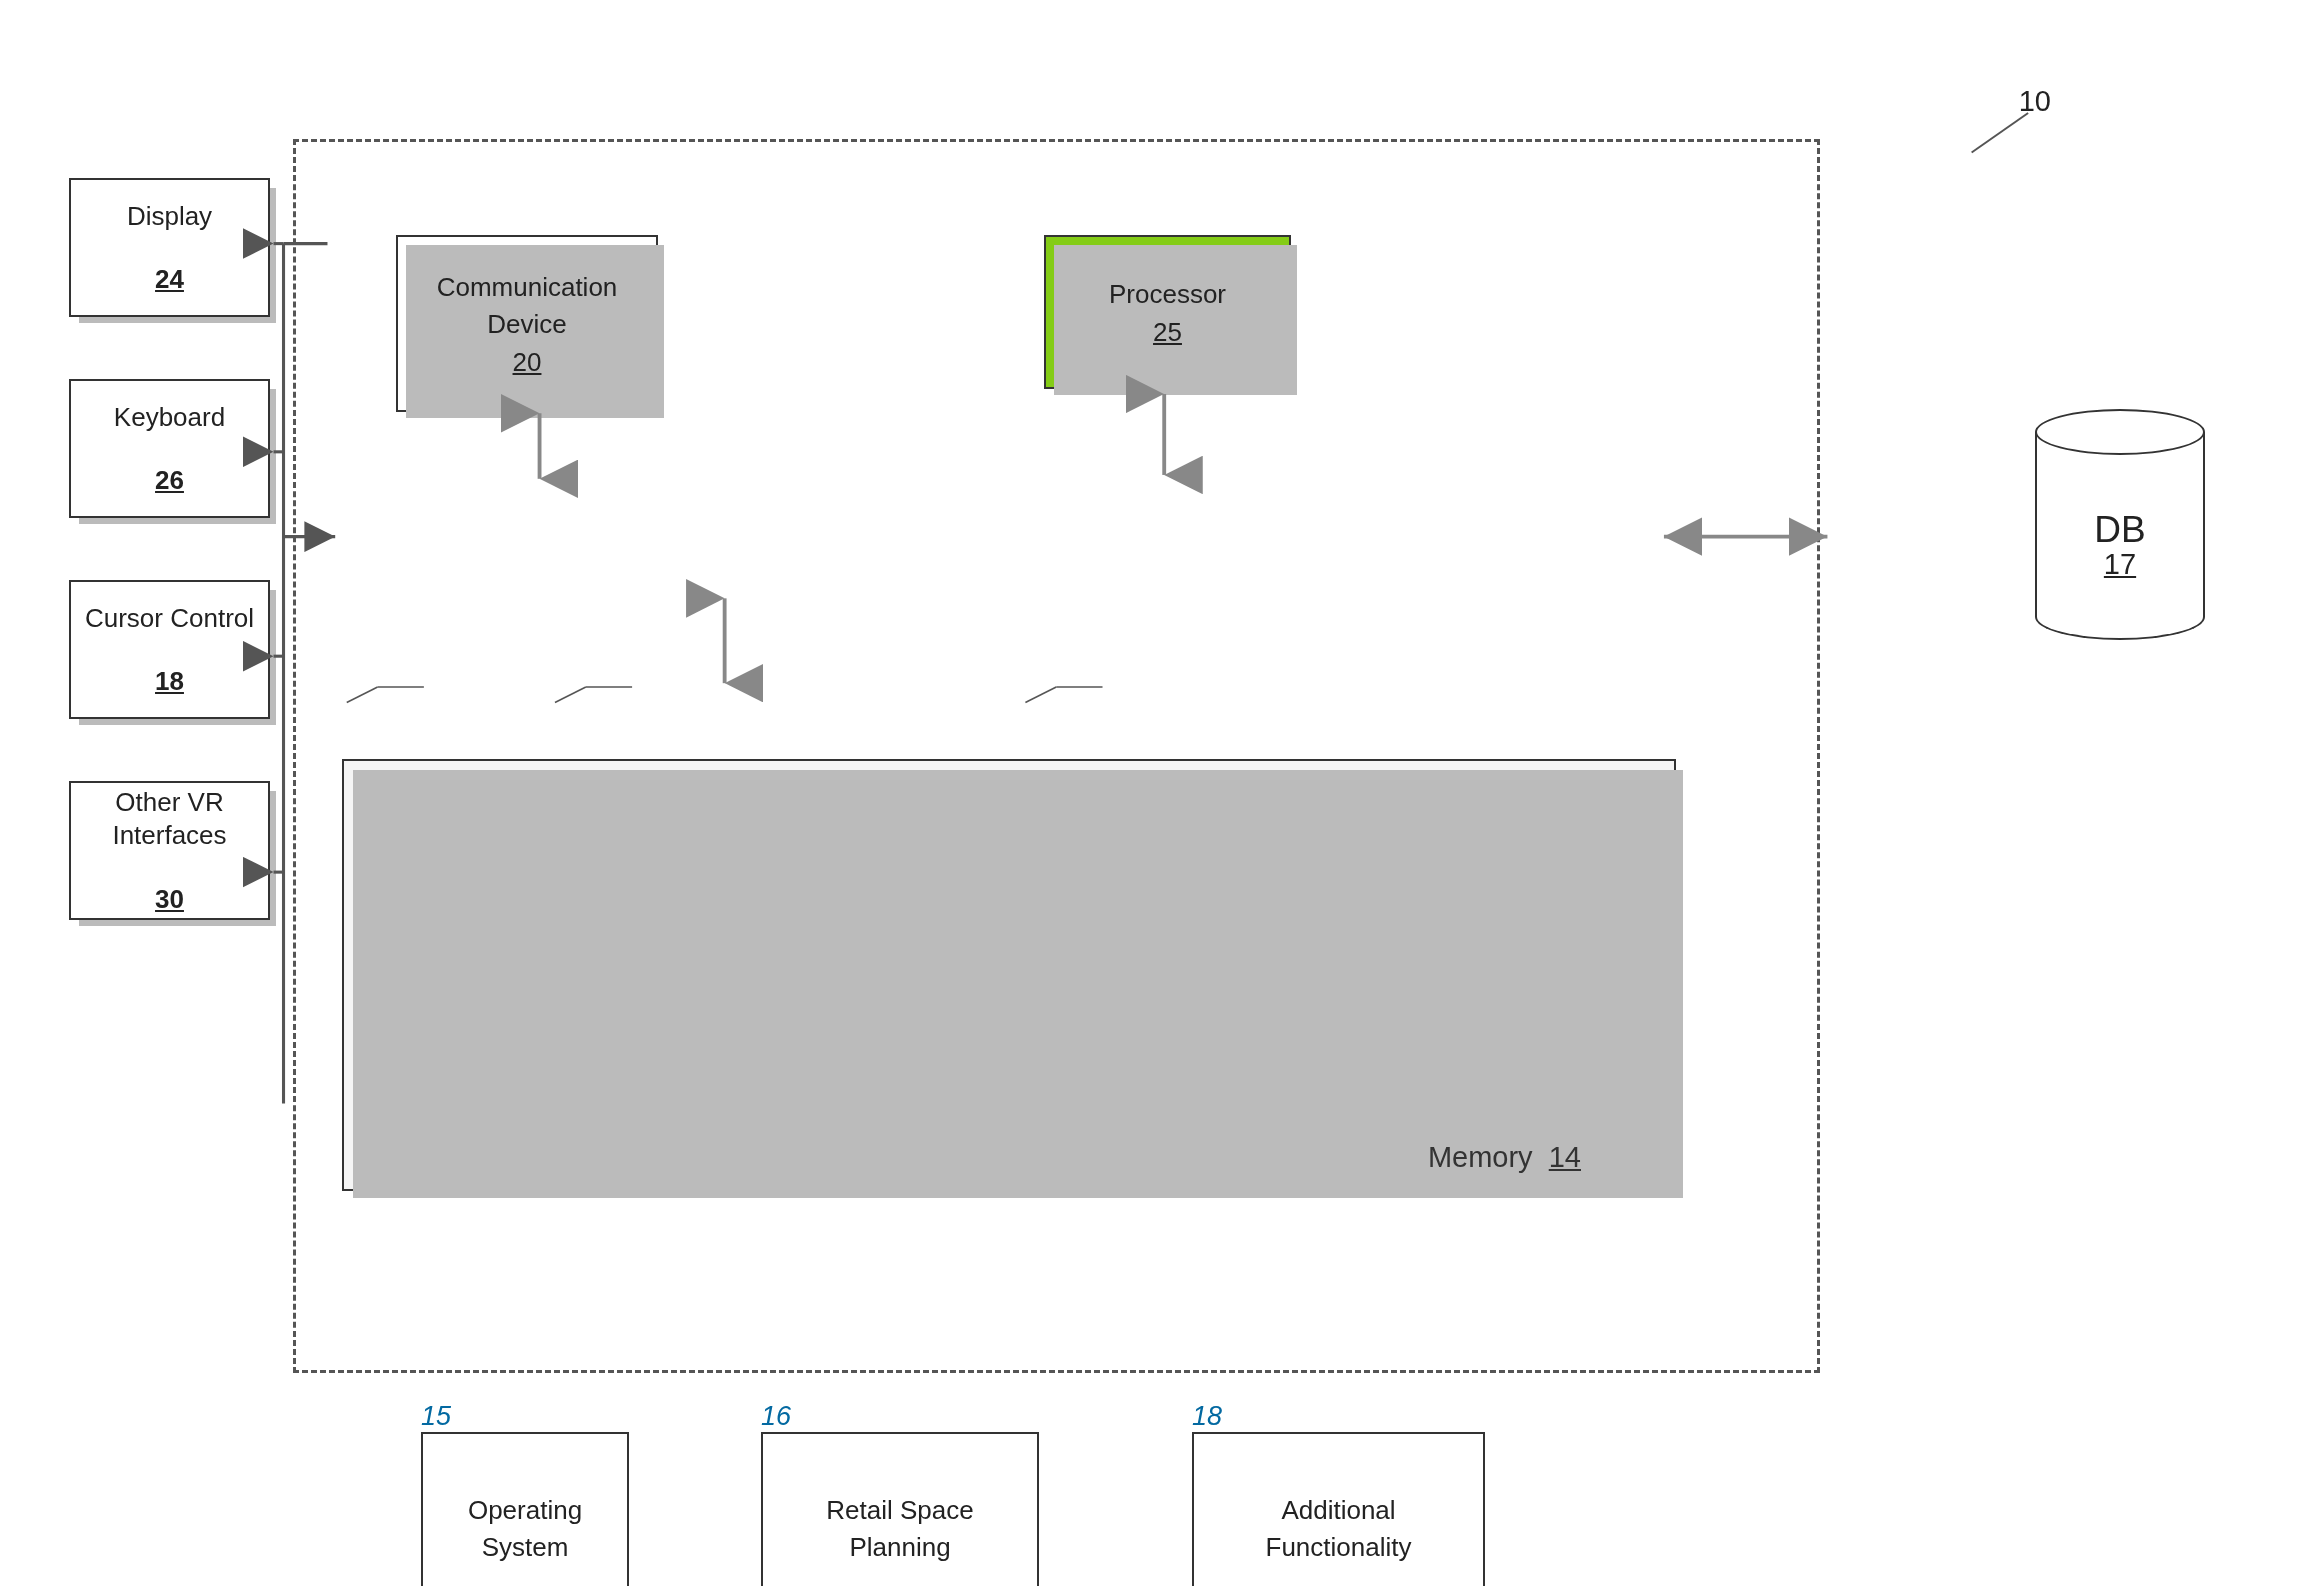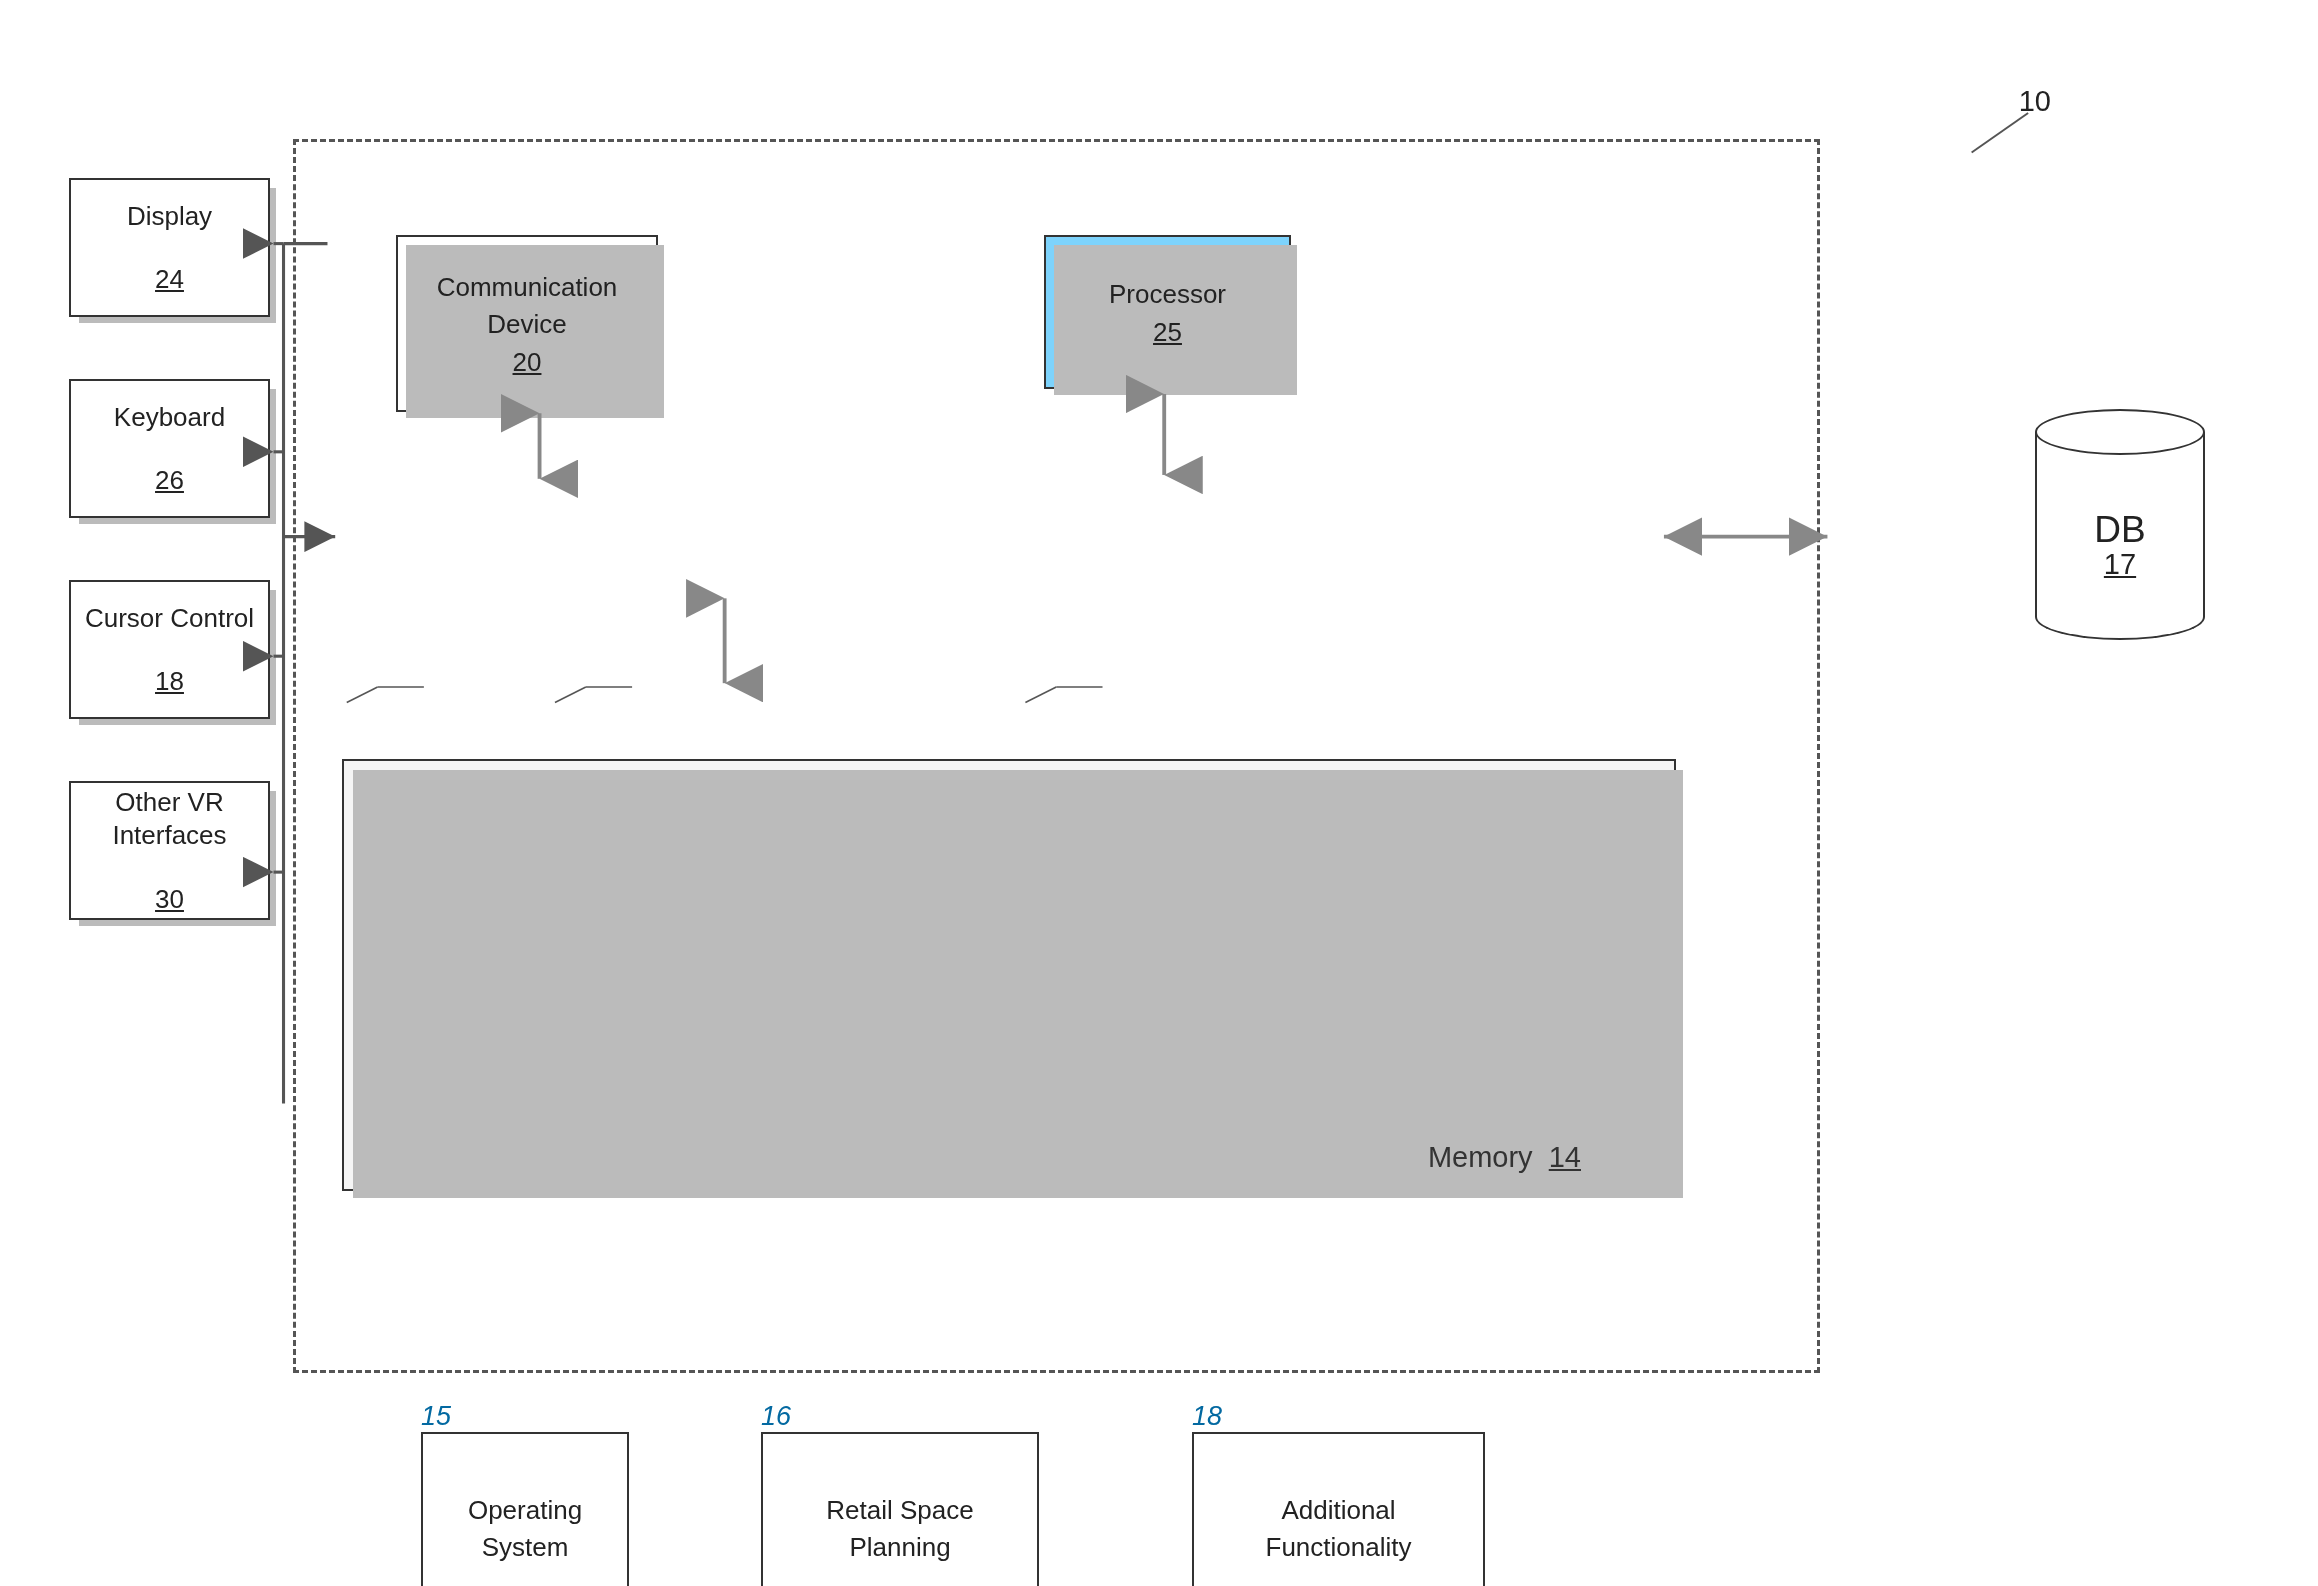--- a/index.html
+++ b/index.html
@@ -95,20 +95,21 @@
       color: #222;
       text-align: center;
       line-height: 1.3;
     }
 
     .io-box-num {
       font-size: 26px;
       color: #222;
       text-decoration: underline;
       margin-top: 3.1px;
+      font-weight: bold;
     }
 
     
     .bus-box {
       position: absolute;
       top: 409px;
       left: 46px;
       width: 1334px;
       height: 123px;
       border: 2.3px solid #333;
@@ -166,21 +167,21 @@
     }
 
     
     .proc-box {
       position: absolute;
       top: 93px;
       left: 748px;
       width: 247px;
       height: 154px;
       border: 2.3px solid #333;
-      background: #7dd3fc;
+      background: #84cc16;
       display: flex;
       flex-direction: column;
       align-items: center;
       justify-content: center;
       z-index: 2;
     }
     .proc-box::after {
       content: '';
       position: absolute;
       bottom: -7.7px;

